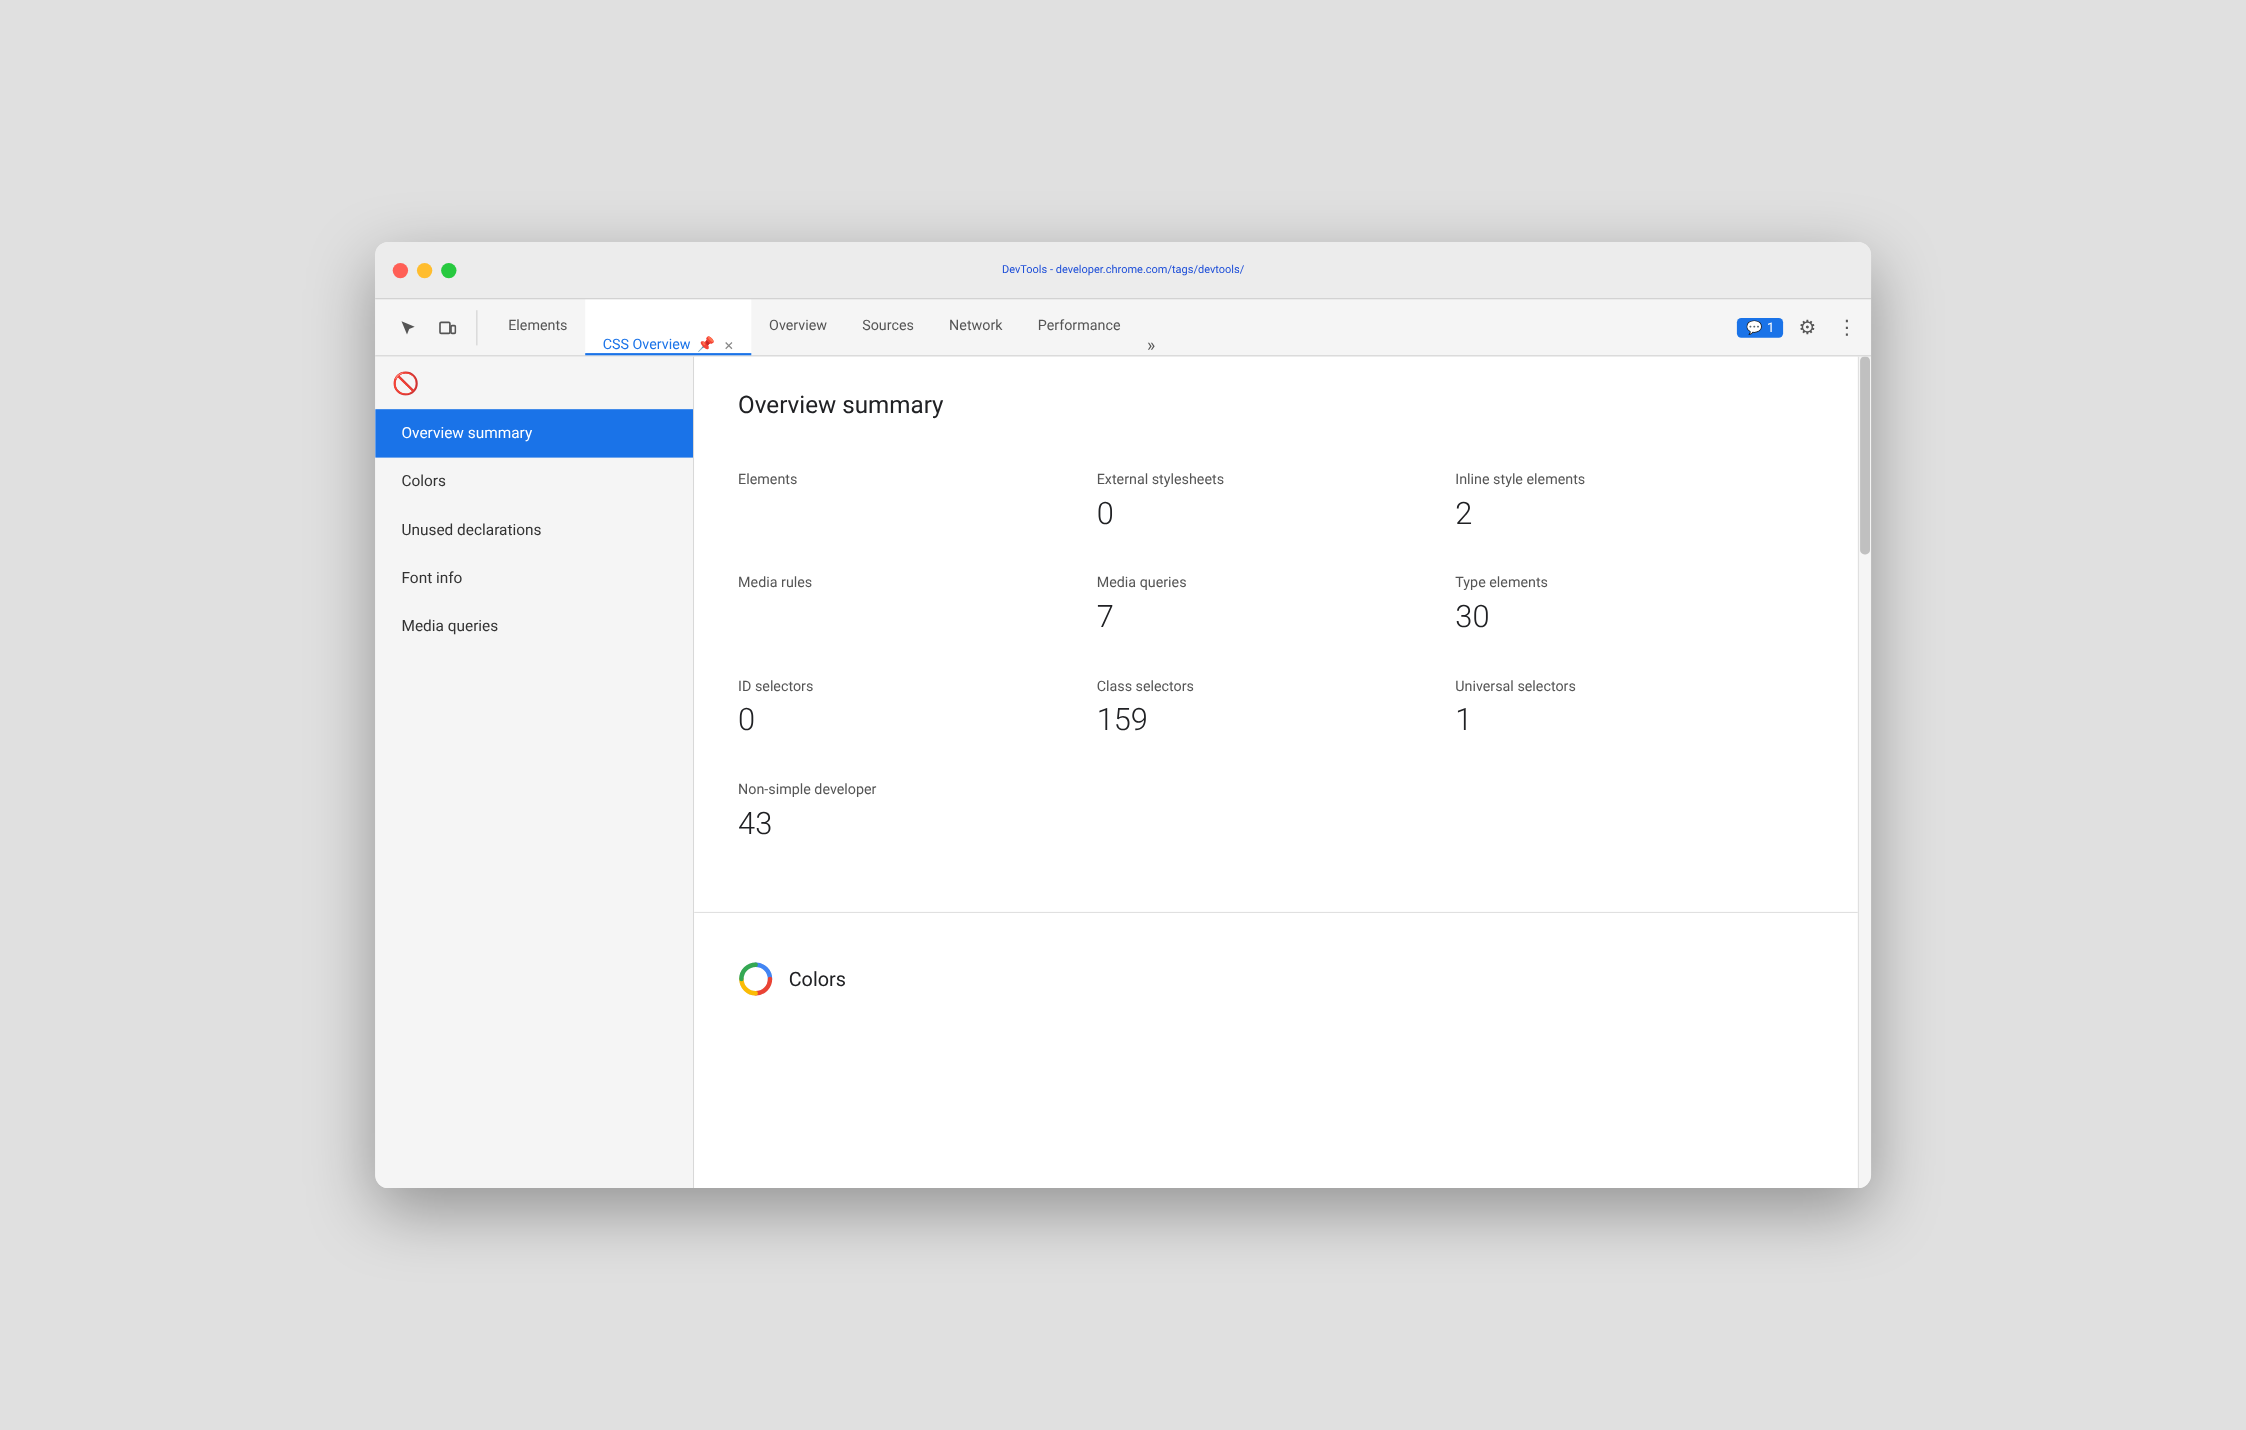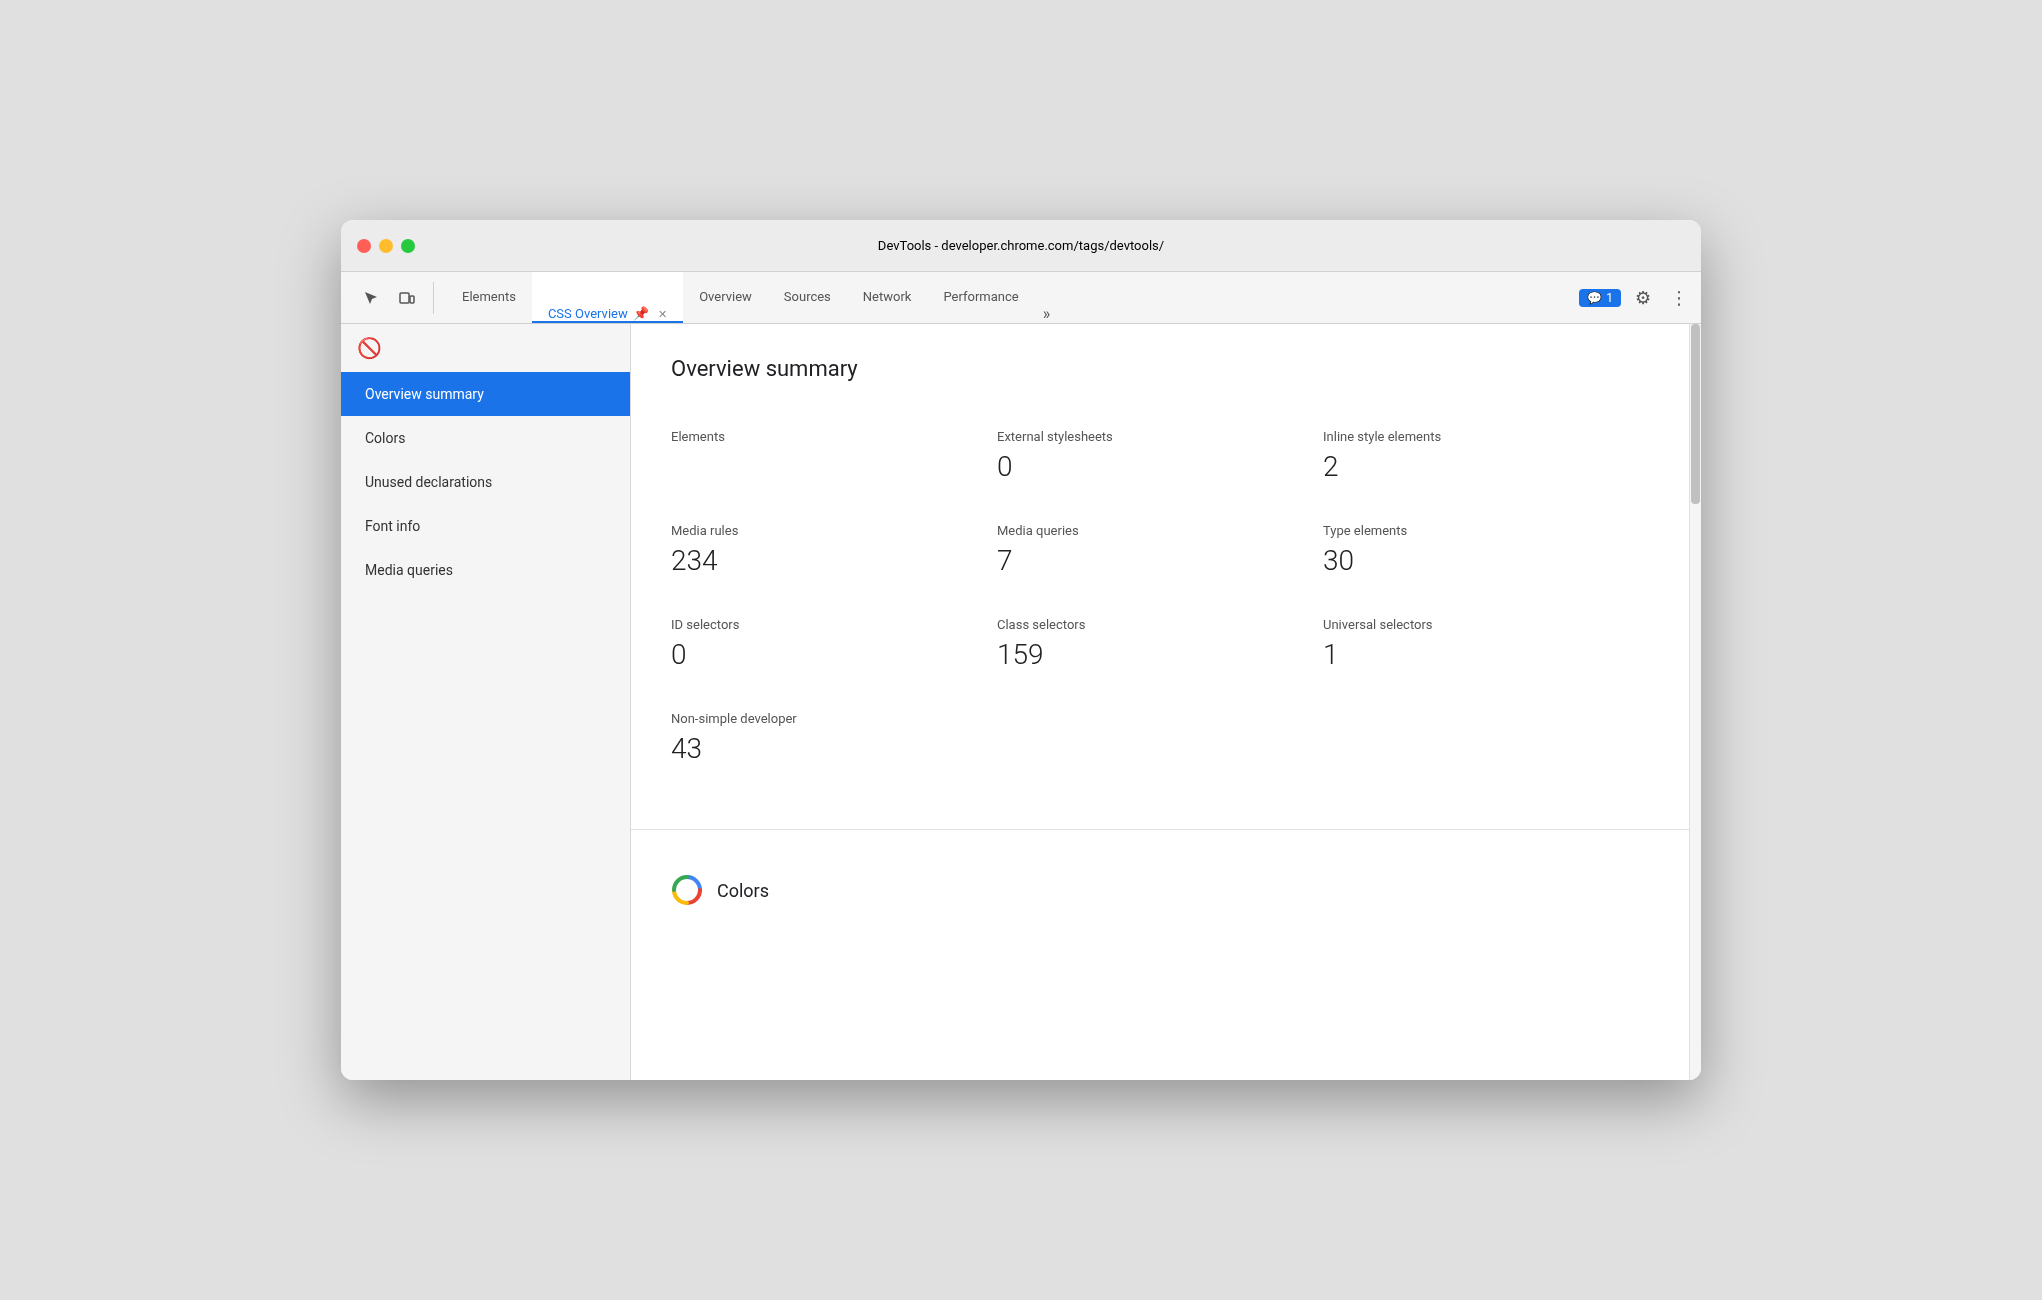--- a/index.html
+++ b/index.html
@@ -48,22 +48,22 @@
     }
 
     .traffic-light.red { background: #ff5f56; }
     .traffic-light.yellow { background: #ffbd2e; }
     .traffic-light.green { background: #27c93f; }
 
     .title-text {
       position: absolute;
       left: 50%;
       transform: translateX(-50%);
-      font-size: 13px;
-      color: #000000;
+      font-size: 10px;
+      color: #1d4ed8;
       font-weight: 400;
     }
 
     
     .tab-bar {
       background: #f5f5f5;
       height: 52px;
       display: flex;
       align-items: center;
       padding: 0 8px;
@@ -387,21 +387,20 @@
             <div class="stat-label">External stylesheets</div>
             <div class="stat-value">0</div>
           </div>
           <div class="stat-item">
             <div class="stat-label">Inline style elements</div>
             <div class="stat-value">2</div>
           </div>
 
           <div class="stat-item">
             <div class="stat-label">Media rules</div>
-            <div class="stat-value">234</div>
           </div>
           <div class="stat-item">
             <div class="stat-label">Media queries</div>
             <div class="stat-value">7</div>
           </div>
           <div class="stat-item">
             <div class="stat-label">Type elements</div>
             <div class="stat-value">30</div>
           </div>
 

